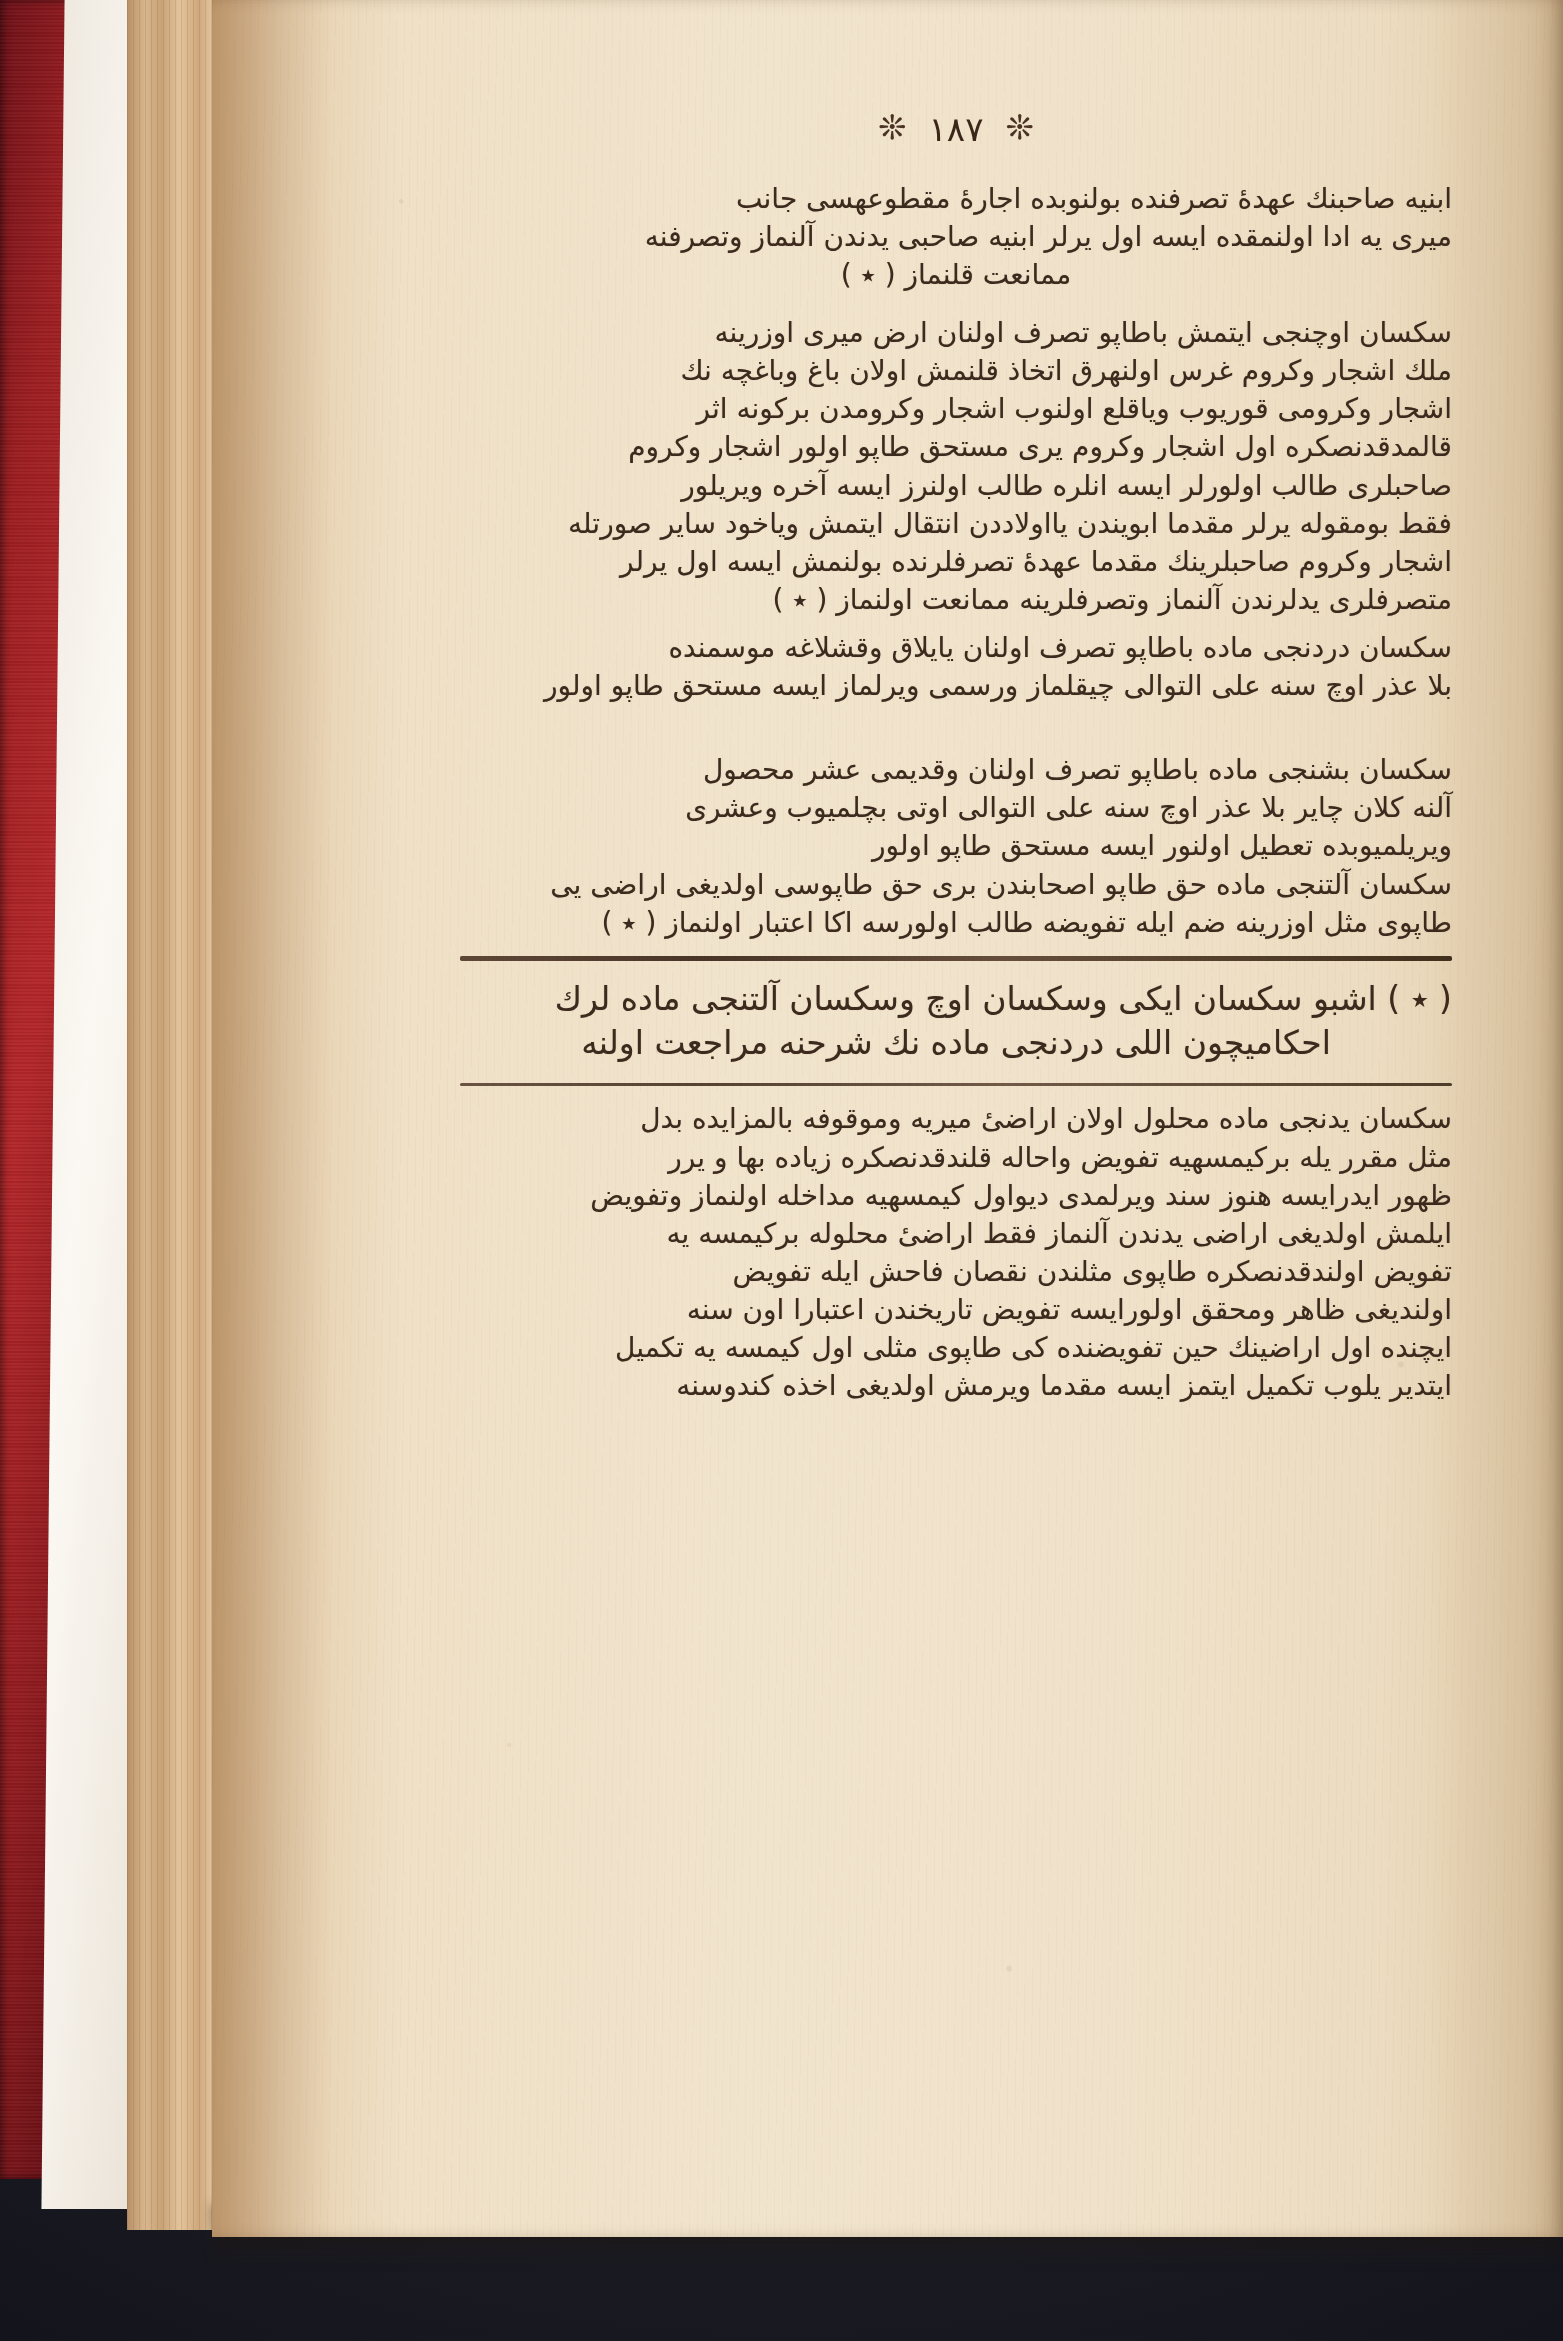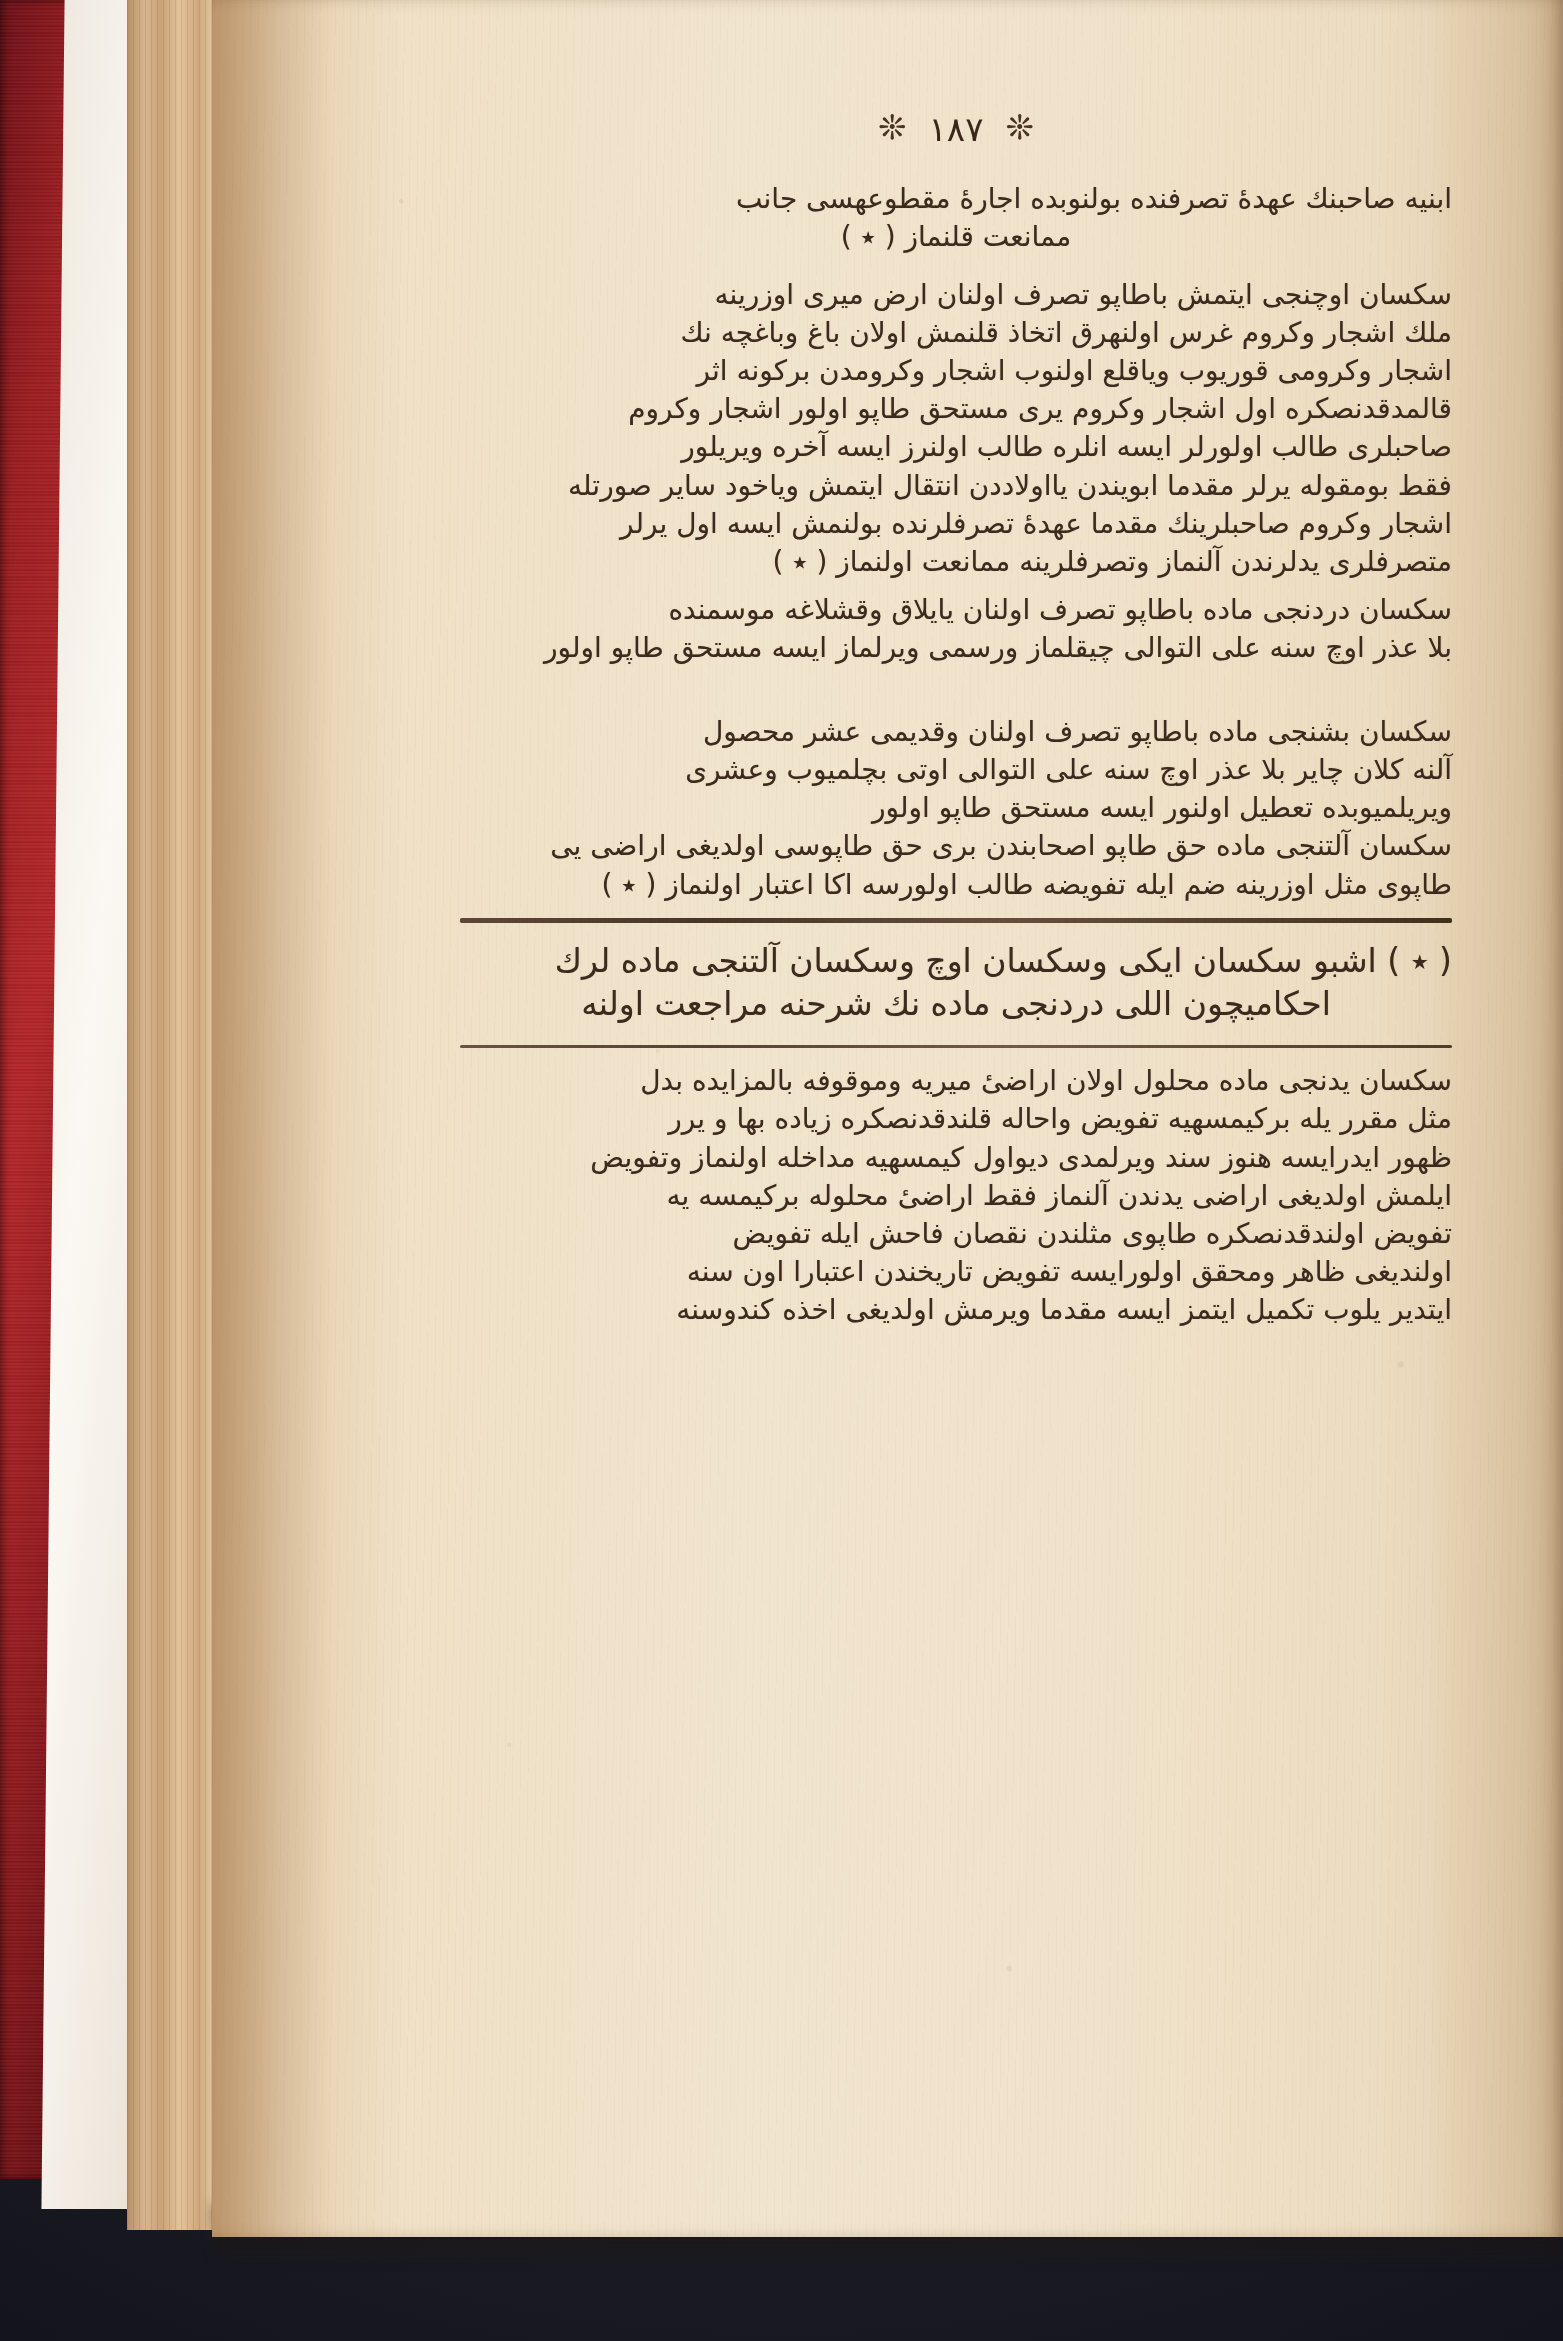--- a/index.html
+++ b/index.html
@@ -183,20 +183,21 @@
     <div class="col">
 
       <div class="pagehead">
         <span class="floret left">❊</span>
         <span class="folio">١٨٧</span>
         <span class="floret right">❊</span>
       </div>
 
       <div>
         <p class="ln">ابنيه صاحبنك عهدهٔ تصرفنده بولنوبده اجارهٔ مقطوعهسی جانب</p>
+        <p class="ln">ميری يه ادا اولنمقده ايسه اول يرلر ابنيه صاحبی يدندن آلنماز وتصرفنه</p>
         <p class="ln center">ممانعت قلنماز ( ٭ )</p>
       </div>
 
       <div class="gap sm"></div>
 
       <div>
         <p class="ln art">سكسان اوچنجی ايتمش      باطاپو تصرف اولنان ارض ميری اوزرينه</p>
         <p class="ln">ملك اشجار وكروم غرس اولنهرق اتخاذ قلنمش اولان باغ وباغچه نك</p>
         <p class="ln">اشجار وكرومی قوريوب وياقلع اولنوب اشجار وكرومدن بركونه اثر</p>
         <p class="ln">قالمدقدنصكره اول اشجار وكروم يری مستحق طاپو اولور اشجار وكروم</p>
@@ -232,19 +233,20 @@
       </div>
       <div class="rule thin"></div>
 
       <div>
         <p class="ln">سكسان يدنجی ماده      محلول اولان اراضیٔ ميريه وموقوفه بالمزايده بدل</p>
         <p class="ln">مثل مقرر يله بركيمسهيه تفويض واحاله قلندقدنصكره زياده بها و يرر</p>
         <p class="ln">ظهور ايدرايسه هنوز سند ويرلمدی ديواول كيمسهيه مداخله اولنماز وتفويض</p>
         <p class="ln">ايلمش اولديغی اراضی يدندن آلنماز   فقط اراضیٔ محلوله بركيمسه يه</p>
         <p class="ln">تفويض اولندقدنصكره طاپوی مثلندن نقصان فاحش ايله  تفويض</p>
         <p class="ln">اولنديغی ظاهر ومحقق اولورايسه تفويض تاريخندن اعتبارا اون سنه</p>
+        <p class="ln">ايچنده اول اراضينك حين تفويضنده كی طاپوی مثلی اول كيمسه يه تكميل</p>
         <p class="ln">ايتدير يلوب تكميل ايتمز ايسه مقدما ويرمش اولديغی اخذه كندوسنه</p>
       </div>
 
     </div>
   </div>
 </div>
 
 
 </body></html>

